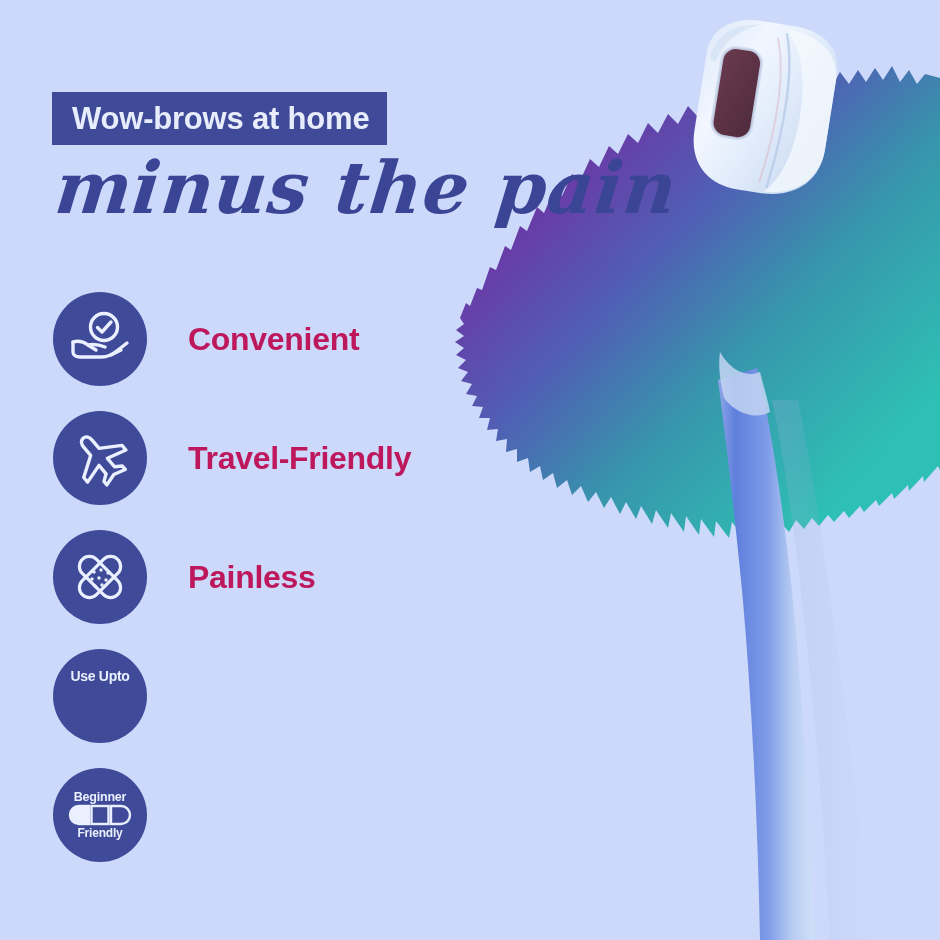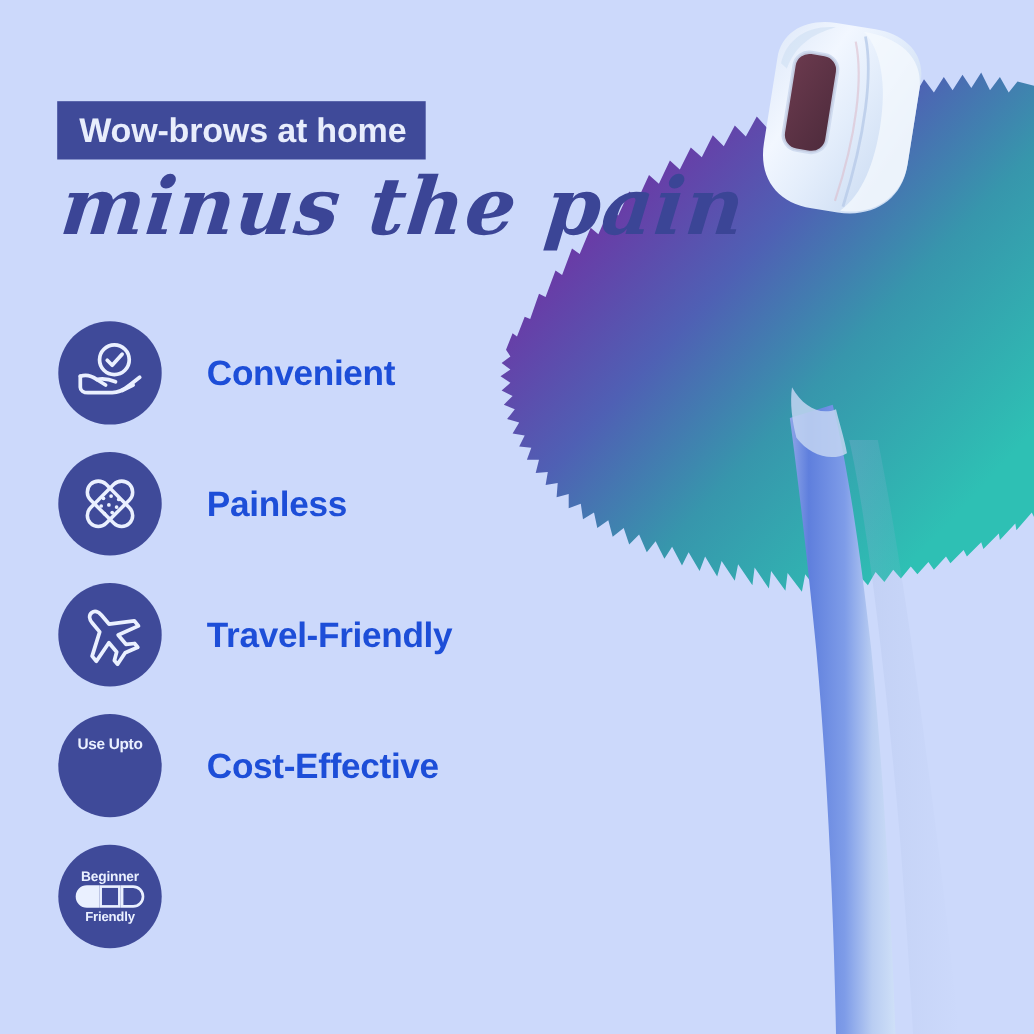--- a/index.html
+++ b/index.html
@@ -57,21 +57,21 @@
   .circle{
     width:94px;height:94px;border-radius:50%;
     background:#3f4a99;
     flex:0 0 94px;
     position:relative;
     display:flex;align-items:center;justify-content:center;
   }
   .circle svg{display:block;}
   .flabel{
     margin-left:41px;
-    color:#1d4ed8;
+    color:#be185d;
     font-size:32px;
     font-weight:bold;
     letter-spacing:-0.3px;
     white-space:nowrap;
   }
 
   
   .ti{
     position:absolute;left:0;right:0;
     text-align:center;
@@ -248,20 +248,39 @@
             <path d="M 42,44 L 52,39"></path>
           </g>
         </svg>
       </div>
       <div class="flabel">Convenient</div>
     </div>
 
     <div class="feature">
       <div class="circle">
         <svg width="58" height="58" viewBox="0 0 58 58">
+          <g transform="rotate(-40 29 29)">
+            <path fill="none" stroke="#eaf0ff" stroke-width="3.4" stroke-linejoin="round" stroke-linecap="round" d="
+              M 29,3
+              C 32.5,3 34.5,6 34.5,10.5
+              L 34.5,21
+              L 54,33.5 L 54,39.5 L 34.5,34
+              L 34.5,45 L 41,49.5 L 41,54 L 29,50.5
+              L 17,54 L 17,49.5 L 23.5,45
+              L 23.5,34 L 4,39.5 L 4,33.5 L 23.5,21
+              L 23.5,10.5 C 23.5,6 25.5,3 29,3 Z"></path>
+          </g>
+        </svg>
+      </div>
+      <div class="flabel">Travel-Friendly</div>
+    </div>
+
+    <div class="feature">
+      <div class="circle">
+        <svg width="58" height="58" viewBox="0 0 58 58">
           <g fill="none" stroke="#eaf0ff" stroke-width="3.2" stroke-linejoin="round">
             <g transform="rotate(45 29 29)">
               <rect x="4" y="19" width="50" height="20" rx="10"></rect>
             </g>
             <g transform="rotate(-45 29 29)">
               <rect x="4" y="19" width="50" height="20" rx="10"></rect>
             </g>
           </g>
           <g fill="#eaf0ff">
             <circle cx="23" cy="24" r="1.7"></circle>
@@ -273,42 +292,22 @@
             <circle cx="24" cy="38" r="1.7"></circle>
               <circle cx="31" cy="37" r="1.7"></circle>
           </g>
         </svg>
       </div>
       <div class="flabel">Painless</div>
     </div>
 
     <div class="feature">
       <div class="circle">
-        <svg width="58" height="58" viewBox="0 0 58 58">
-          <g transform="rotate(-40 29 29)">
-            <path fill="none" stroke="#eaf0ff" stroke-width="3.4" stroke-linejoin="round" stroke-linecap="round" d="
-              M 29,3
-              C 32.5,3 34.5,6 34.5,10.5
-              L 34.5,21
-              L 54,33.5 L 54,39.5 L 34.5,34
-              L 34.5,45 L 41,49.5 L 41,54 L 29,50.5
-              L 17,54 L 17,49.5 L 23.5,45
-              L 23.5,34 L 4,39.5 L 4,33.5 L 23.5,21
-              L 23.5,10.5 C 23.5,6 25.5,3 29,3 Z"></path>
-          </g>
-        </svg>
-      </div>
-      <div class="flabel">Travel-Friendly</div>
-    </div>
-
-    <div class="feature">
-      <div class="circle">
         <span class="ti ti-use">Use Upto</span>
       </div>
-      <div class="flabel">Cost-Effective</div>
     </div>
 
     <div class="feature">
       <div class="circle">
         <span class="ti ti-beg">Beginner</span>
         <span class="pillwrap">
           <svg width="64" height="22" viewBox="0 0 64 22">
             <g fill="none" stroke="#eaf0ff" stroke-width="2.4">
               <path d="M 11,2 L 21,2 L 21,20 L 11,20 C 6,20 2,16 2,11 C 2,6 6,2 11,2 Z" fill="#eaf0ff"></path>
               <rect x="23.5" y="2" width="17" height="18"></rect>

